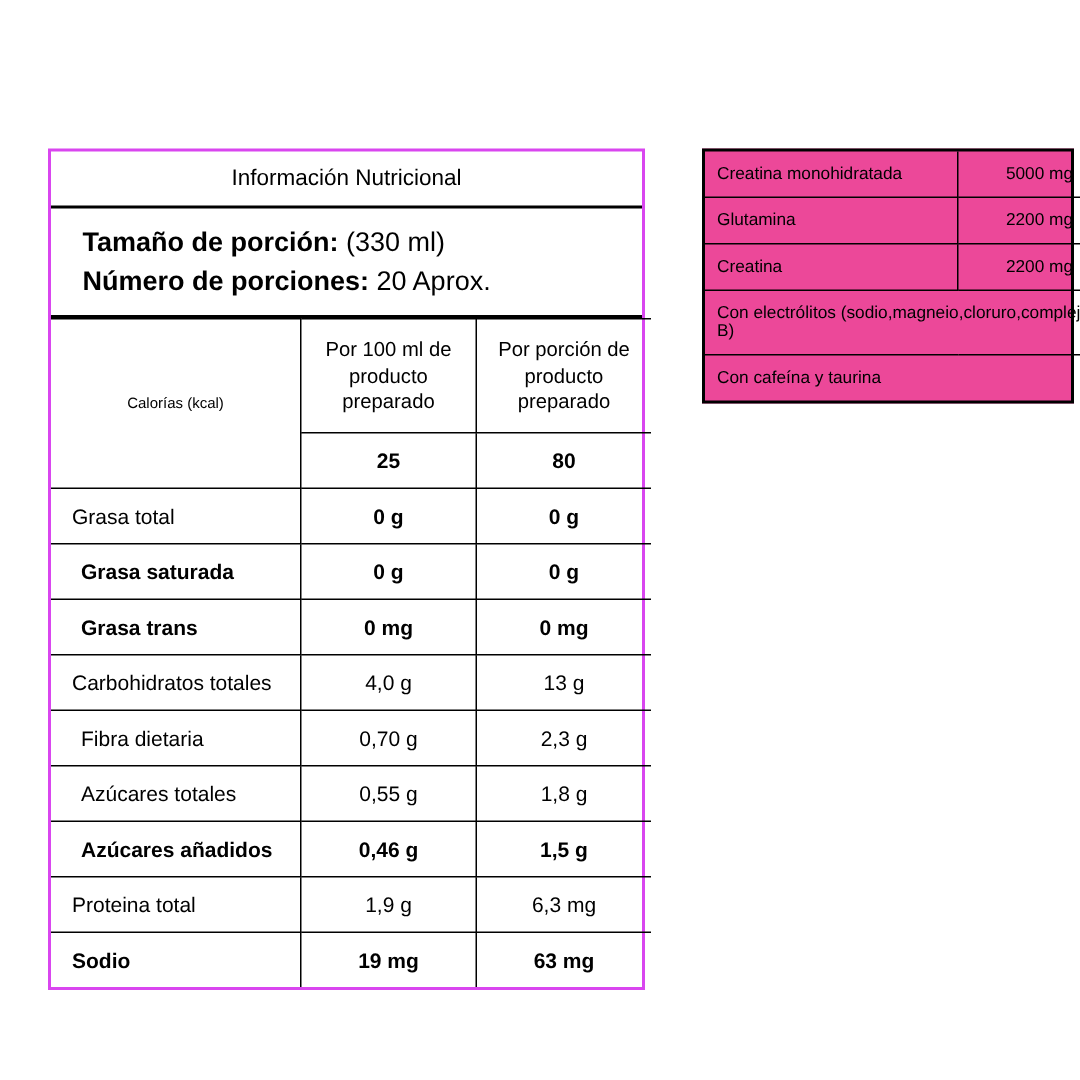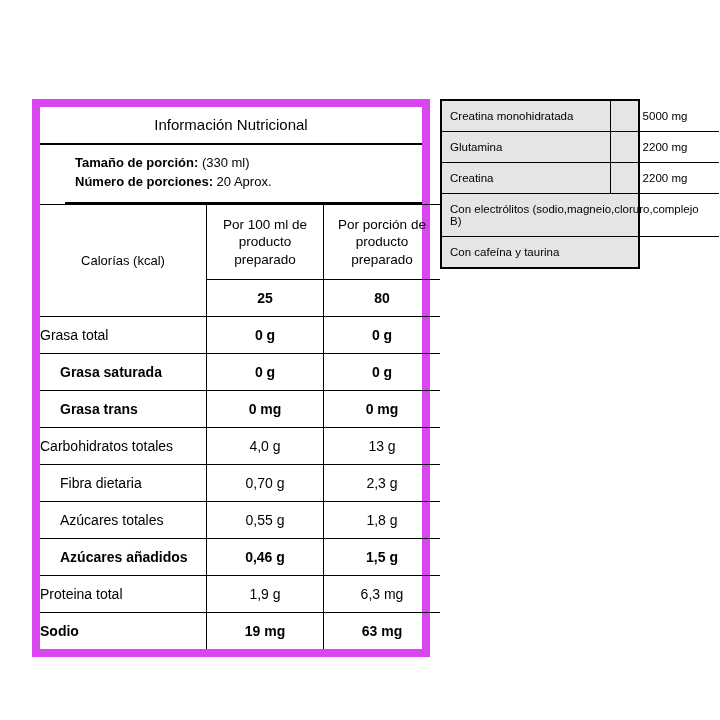--- a/index.html
+++ b/index.html
@@ -15,91 +15,90 @@
     position: relative;
     overflow: hidden;
   }
 
   
   #nutrition-panel {
     position: absolute;
     left: 32px;
     top: 99px;
     width: 398px;
-    border: 8px solid #d946ef;
+    border: 2px solid #d946ef;
     box-sizing: border-box;
     background: #fff;
   }
 
   .np-title-row {
     text-align: center;
     font-size: 15px;
     padding: 9px 0 10px 0;
     border-bottom: 2px solid #000;
   }
 
   .np-serving {
-    padding: 9px 10px 10px 10px;
+    padding: 9px 10px 10px 21px;
     border-bottom: 2px solid #000;
-    font-size: 13px;
+    font-size: 18px;
     line-height: 1.45;
-    margin-left: 25px;
   }
   .np-serving .lbl { font-weight: bold; }
 
   table.np-table {
     border-collapse: collapse;
     width: 100%;
     table-layout: fixed;
   }
   table.np-table td {
     border: 1px solid #000;
     font-size: 14px;
     padding: 0;
     vertical-align: middle;
   }
   
   .col-name { width: 166px; }
   .col-v1   { width: 116px; }
   .col-v2   { width: 116px; }
 
   .cell-pad {
-    padding: 10px 8px 10px 0;
+    padding: 10px 8px 10px 14px;
   }
   .cell-center {
     text-align: center;
     padding: 10px 4px;
   }
   .hdr-cell {
     text-align: center;
     font-size: 13.5px;
     line-height: 1.3;
     padding: 11px 8px;
   }
   .cal-cell {
     text-align: center;
-    font-size: 13px;
+    font-size: 10px;
     padding: 10px 6px;
   }
   .bold { font-weight: bold; }
   .indent { padding-left: 20px; }
   .thick-bottom td { border-bottom: 2px solid #000; }
   .np-table tr:last-child td { border-bottom: none; }
   .np-table td:first-child { border-left: none; }
   .np-table td:last-child { border-right: none; }
 
   
   #supplement-panel {
     position: absolute;
-    left: 440px;
+    left: 468px;
     top: 99px;
-    width: 200px;
+    width: 248px;
     border: 2px solid #000;
     box-sizing: border-box;
-    background: #e5e5e5;
+    background: #ec4899;
   }
   table.sp-table {
     border-collapse: collapse;
     width: 100%;
     table-layout: fixed;
   }
   table.sp-table td {
     border: 1px solid #000;
     font-size: 11.5px;
     padding: 9px 8px;

